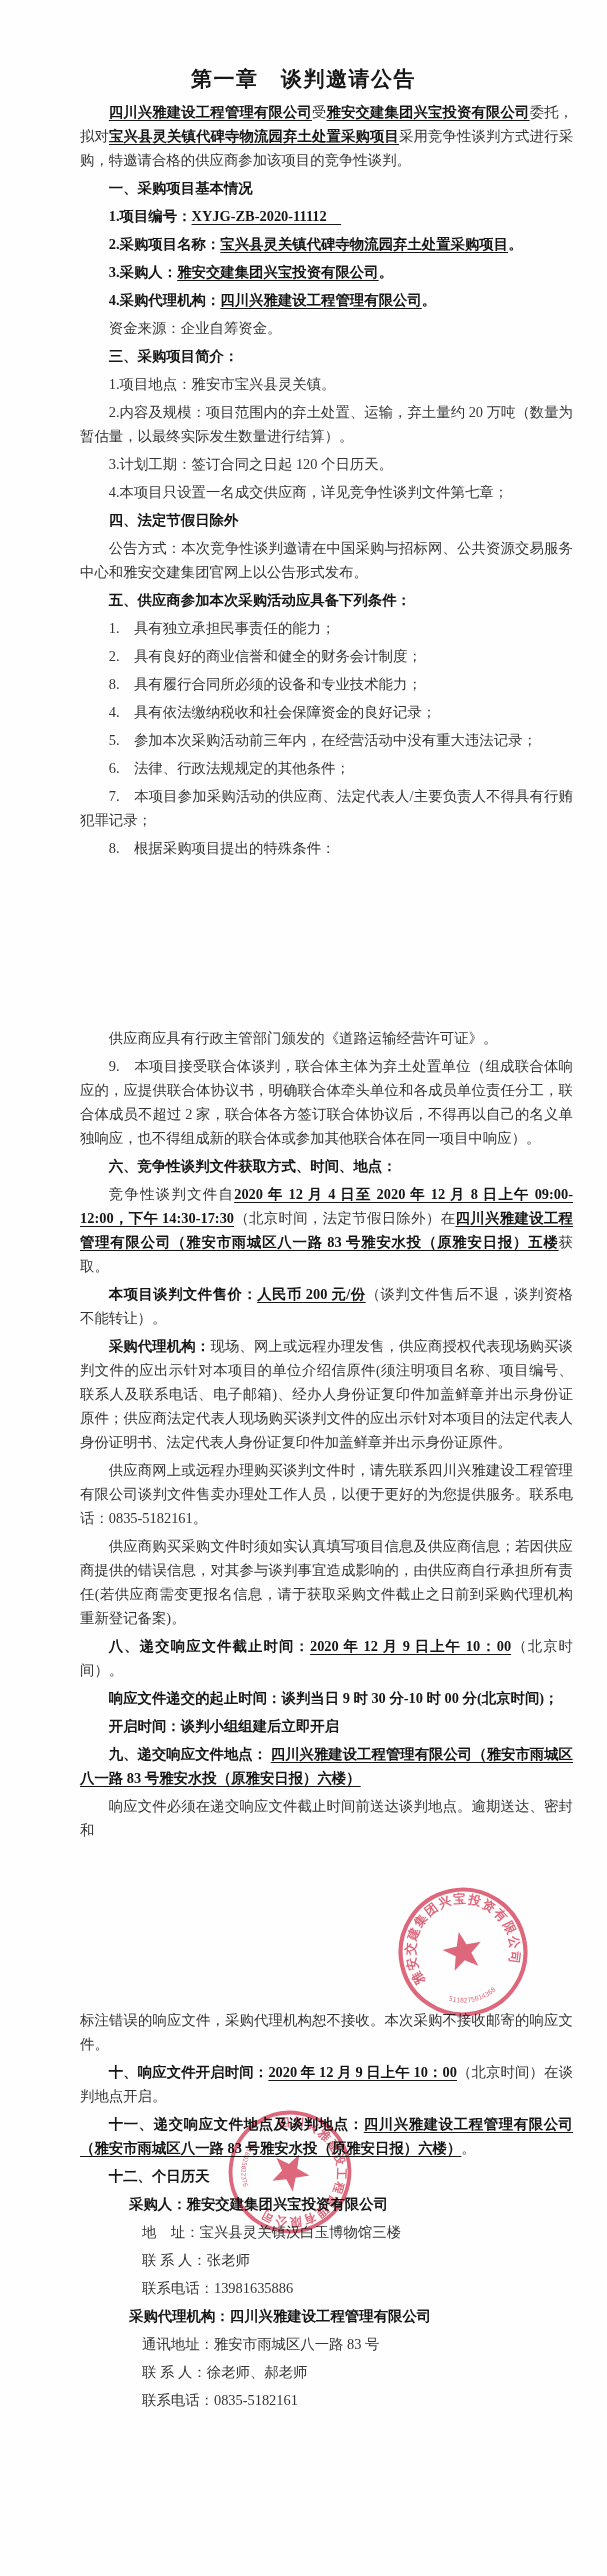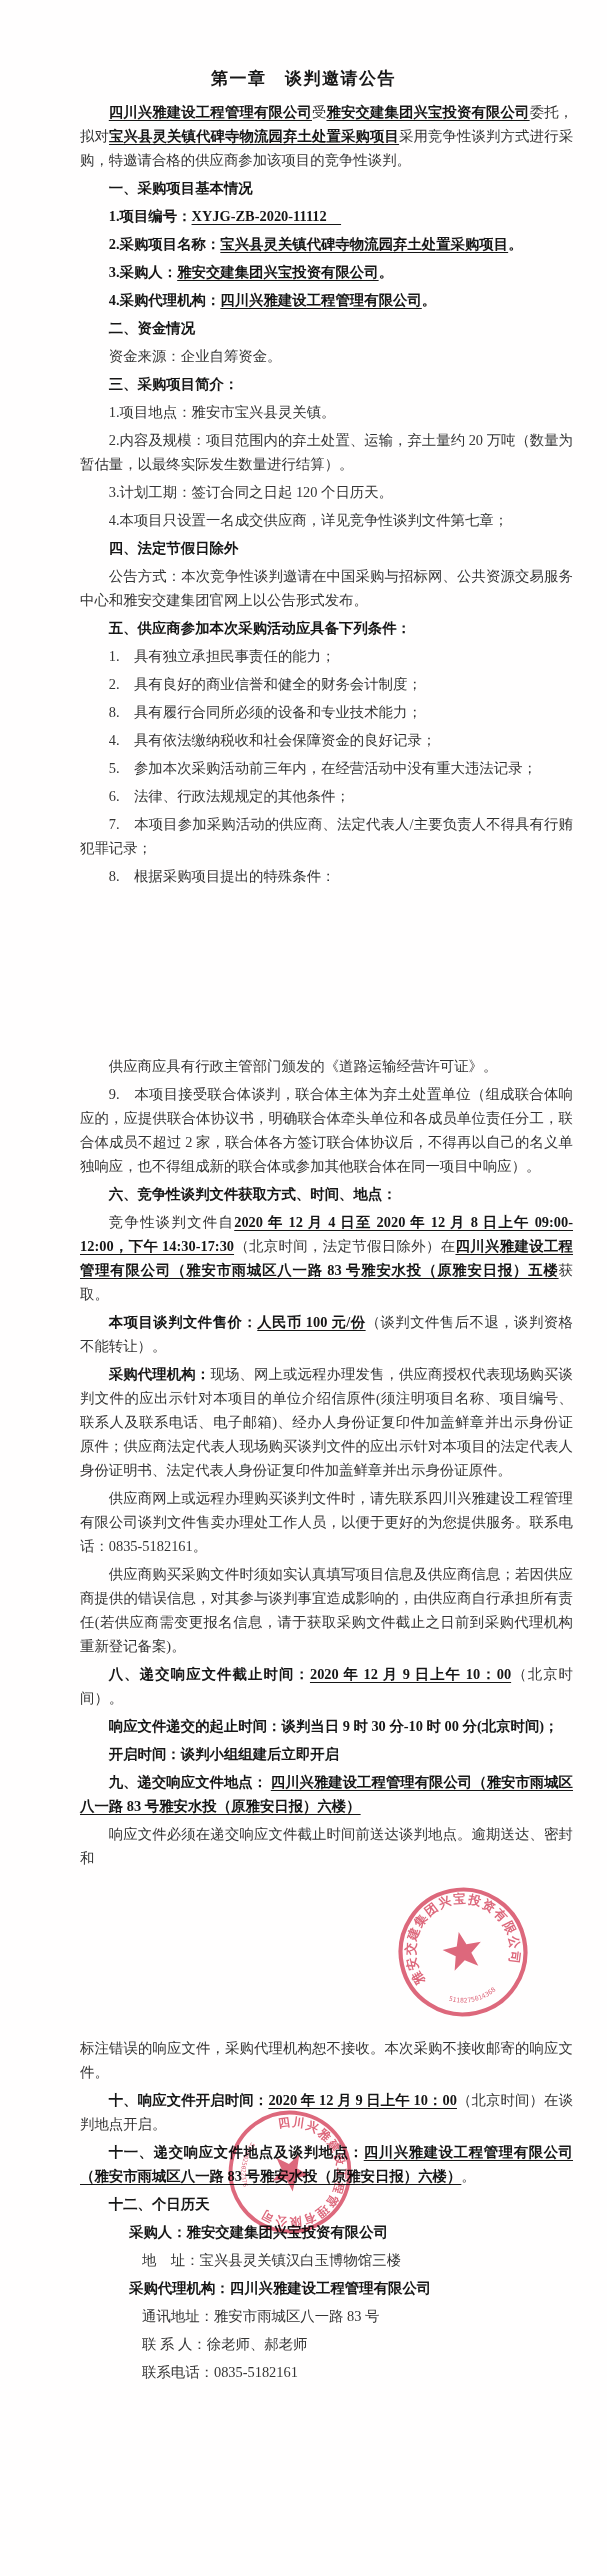--- a/index.html
+++ b/index.html
@@ -10,21 +10,21 @@
     overflow:hidden;
     font-family:"Liberation Serif","DejaVu Serif",serif;
     color:#343434;
   }
   .content{
     padding:64px 30px 0 76px;
     font-size:14.4px;
     line-height:24px;
   }
   h1.doc-title{
-    font-size:17px;
+    font-size:21px;
     line-height:30px;
     font-weight:bold;
     color:#171717;
     text-align:center;
     margin:0 46px 6px 0;
     letter-spacing:1.5px;
     font-family:"Liberation Sans","DejaVu Sans",sans-serif;
   }
   .content p{
     margin:4px;
@@ -53,21 +53,20 @@
 <div class="page">
   <div class="content">
     <h1 class="doc-title">第一章　谈判邀请公告</h1>
     <div>
         <p class="p"><span class="b u">四川兴雅建设工程管理有限公司</span><span>受</span><span class="b u">雅安交建集团兴宝投资有限公司</span><span>委托，拟对</span><span class="b u">宝兴县灵关镇代碑寺物流园弃土处置采购项目</span><span>采用竞争性谈判方式进行采购，特邀请合格的供应商参加该项目的竞争性谈判。</span></p>
         <p class="h"><span class="b">一、采购项目基本情况</span></p>
         <p class="p"><span class="b">1.项目编号：</span><span class="b u">XYJG-ZB-2020-11112　</span></p>
         <p class="p"><span class="b">2.采购项目名称：</span><span class="b u">宝兴县灵关镇代碑寺物流园弃土处置采购项目</span><span class="b">。</span></p>
         <p class="p"><span class="b">3.采购人：</span><span class="b u">雅安交建集团兴宝投资有限公司</span><span class="b">。</span></p>
         <p class="p"><span class="b">4.采购代理机构：</span><span class="b u">四川兴雅建设工程管理有限公司</span><span class="b">。</span></p>
-        <p class="h"><span class="b">二、资金情况</span></p>
         <p class="p"><span>资金来源：企业自筹资金。</span></p>
         <p class="h"><span class="b">三、采购项目简介：</span></p>
         <p class="p"><span>1.项目地点：雅安市宝兴县灵关镇。</span></p>
         <p class="p"><span>2.内容及规模：项目范围内的弃土处置、运输，弃土量约 20 万吨（数量为暂估量，以最终实际发生数量进行结算）。</span></p>
         <p class="p"><span>3.计划工期：签订合同之日起 120 个日历天。</span></p>
         <p class="p"><span>4.本项目只设置一名成交供应商，详见竞争性谈判文件第七章；</span></p>
         <p class="h"><span class="b">四、法定节假日除外</span></p>
         <p class="p"><span>公告方式：本次竞争性谈判邀请在中国采购与招标网、公共资源交易服务中心和雅安交建集团官网上以公告形式发布。</span></p>
         <p class="h"><span class="b">五、供应商参加本次采购活动应具备下列条件：</span></p>
         <p class="p"><span>1.　具有独立承担民事责任的能力；</span></p>
@@ -76,36 +75,38 @@
         <p class="p"><span>4.　具有依法缴纳税收和社会保障资金的良好记录；</span></p>
         <p class="p"><span>5.　参加本次采购活动前三年内，在经营活动中没有重大违法记录；</span></p>
         <p class="p"><span>6.　法律、行政法规规定的其他条件；</span></p>
         <p class="p"><span>7.　本项目参加采购活动的供应商、法定代表人/主要负责人不得具有行贿犯罪记录；</span></p>
         <p class="p"><span>8.　根据采购项目提出的特殊条件：</span></p>
         <div class="page-gap"></div>
         <p class="p"><span>供应商应具有行政主管部门颁发的《道路运输经营许可证》。</span></p>
         <p class="p"><span>9.　本项目接受联合体谈判，联合体主体为弃土处置单位（组成联合体响应的，应提供联合体协议书，明确联合体牵头单位和各成员单位责任分工，联合体成员不超过 2 家，联合体各方签订联合体协议后，不得再以自己的名义单独响应，也不得组成新的联合体或参加其他联合体在同一项目中响应）。</span></p>
         <p class="h"><span class="b">六、竞争性谈判文件获取方式、时间、地点：</span></p>
         <p class="p"><span>竞争性谈判文件自</span><span class="b u">2020 年 12 月 4 日至 2020 年 12 月 8 日上午 09:00-12:00，下午 14:30-17:30</span><span>（北京时间，法定节假日除外）在</span><span class="b u">四川兴雅建设工程管理有限公司（雅安市雨城区八一路 83 号雅安水投（原雅安日报）五楼</span><span>获取。</span></p>
-        <p class="p"><span class="b">本项目谈判文件售价：</span><span class="b u">人民币 100 元/份</span><span>（谈判文件售后不退，谈判资格不能转让）。</span></p>
+        <p class="p"><span class="b">本项目谈判文件售价：</span><span class="b u">人民币 200 元/份</span><span>（谈判文件售后不退，谈判资格不能转让）。</span></p>
         <p class="p"><span class="b">采购代理机构：</span><span>现场、网上或远程办理发售，供应商授权代表现场购买谈判文件的应出示针对本项目的单位介绍信原件(须注明项目名称、项目编号、联系人及联系电话、电子邮箱)、经办人身份证复印件加盖鲜章并出示身份证原件；供应商法定代表人现场购买谈判文件的应出示针对本项目的法定代表人身份证明书、法定代表人身份证复印件加盖鲜章并出示身份证原件。</span></p>
         <p class="p"><span>供应商网上或远程办理购买谈判文件时，请先联系四川兴雅建设工程管理有限公司谈判文件售卖办理处工作人员，以便于更好的为您提供服务。联系电话：0835-5182161。</span></p>
         <p class="p"><span>供应商购买采购文件时须如实认真填写项目信息及供应商信息；若因供应商提供的错误信息，对其参与谈判事宜造成影响的，由供应商自行承担所有责任(若供应商需变更报名信息，请于获取采购文件截止之日前到采购代理机构重新登记备案)。</span></p>
         <p class="p"><span class="b">八、递交响应文件截止时间：</span><span class="b u">2020 年 12 月 9 日上午 10：00</span><span>（北京时间）。</span></p>
         <p class="p"><span class="b">响应文件递交的起止时间：谈判当日 9 时 30 分-10 时 00 分(北京时间)；</span></p>
         <p class="p"><span class="b">开启时间：谈判小组组建后立即开启</span></p>
         <p class="p"><span class="b">九、递交响应文件地点：</span><span> </span><span class="b u">四川兴雅建设工程管理有限公司（雅安市雨城区八一路 83 号雅安水投（原雅安日报）六楼）</span></p>
         <p class="p"><span>响应文件必须在递交响应文件截止时间前送达谈判地点。逾期送达、密封和</span></p>
         <div class="page-gap"></div>
         <p class="cont"><span>标注错误的响应文件，采购代理机构恕不接收。本次采购不接收邮寄的响应文件。</span></p>
         <p class="p"><span class="b">十、响应文件开启时间：</span><span class="b u">2020 年 12 月 9 日上午 10：00</span><span>（北京时间）在谈判地点开启。</span></p>
         <p class="p"><span class="b">十一、递交响应文件地点及谈判地点：</span><span class="b u">四川兴雅建设工程管理有限公司（雅安市雨城区八一路 83 号雅安水投（原雅安日报）六楼）</span><span>。</span></p>
         <p class="h"><span class="b">十二、个日历天</span></p>
         <p class="c1"><span class="b">采购人：雅安交建集团兴宝投资有限公司</span></p>
         <p class="c2"><span>地　址：宝兴县灵关镇汉白玉博物馆三楼</span></p>
+        <p class="c2"><span>联 系 人：张老师</span></p>
+        <p class="c2"><span>联系电话：13981635886</span></p>
         <p class="c1"><span class="b">采购代理机构：四川兴雅建设工程管理有限公司</span></p>
         <p class="c2"><span>通讯地址：雅安市雨城区八一路 83 号</span></p>
         <p class="c2"><span>联 系 人：徐老师、郝老师</span></p>
         <p class="c2"><span>联系电话：0835-5182161</span></p>
       </div>
   </div>
 
   <div class="seal seal-1">
     <svg width="140" height="140" viewBox="0 0 184 184">
       <defs>

